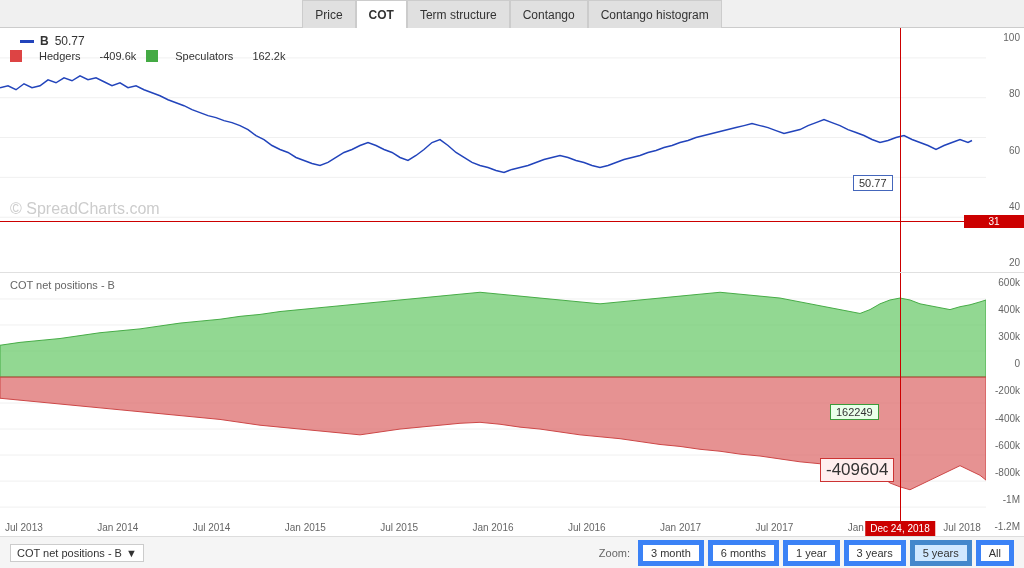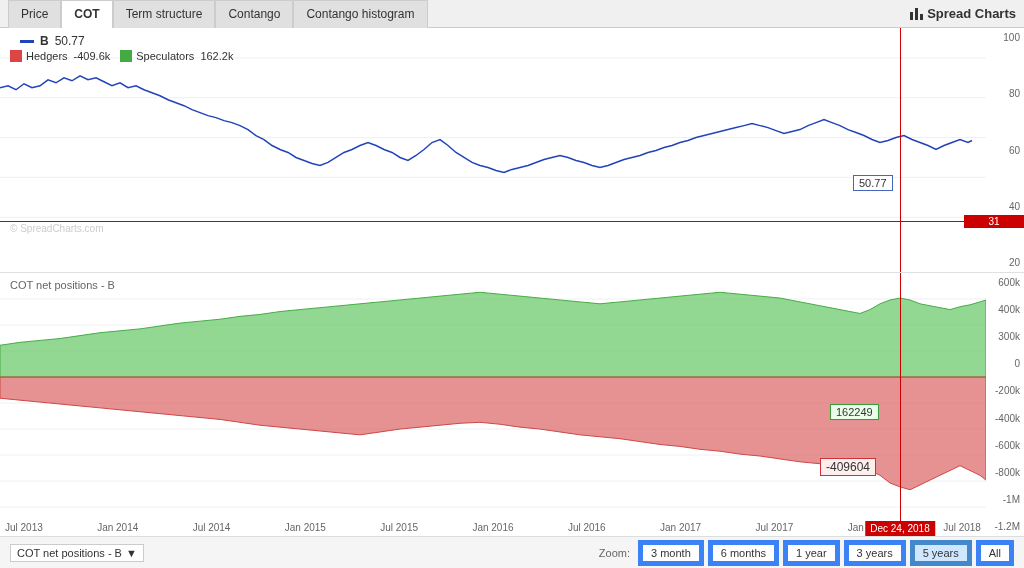--- a/index.html
+++ b/index.html
@@ -15,20 +15,21 @@
 
     
     .header {
       display: flex;
       align-items: center;
       background: #f0f0f0;
       border-bottom: 1px solid #ccc;
       height: 28px;
       padding: 0 8px;
       justify-content: space-between;
+      flex-direction: column;
     }
     .tabs {
       display: flex;
       gap: 0;
     }
     .tab {
       padding: 4px 12px;
       cursor: pointer;
       font-size: 12px;
       color: #333;
@@ -64,21 +65,21 @@
 
     
     .price-section {
       position: relative;
       height: 245px;
       border-bottom: 1px solid #e0e0e0;
       overflow: hidden;
     }
     .legend-item {
       display: flex;
-      gap: 4px;
+      gap: 17px;
     }
 
     .y-axis-right {
       position: absolute;
       right: 0;
       top: 0;
       width: 38px;
       height: 100%;
       display: flex;
       flex-direction: column;
@@ -165,23 +166,23 @@
       color: #333;
     }
     .zoom-btn.active {
       background: #d0e8ff;
       border-color: #4488cc;
     }
 
     
     .watermark {
       position: absolute;
-      bottom: 38px;
+      bottom: 54px;
       left: 10px;
-      font-size: 10px;
+      font-size: 16px;
       color: #ccc;
       z-index: 5;
     }
 
     
     .price-tooltip {
       position: absolute;
       border: 1px solid #4466bb;
       background: #fff;
       padding: 1px 5px;
@@ -197,21 +198,21 @@
       padding: 1px 5px;
       font-size: 11px;
       color: #333;
       z-index: 15;
     }
     .cot-tooltip-red {
       position: absolute;
       border: 1px solid #cc3333;
       background: #ffeeee;
       padding: 1px 5px;
-      font-size: 12px;
+      font-size: 17px;
       color: #333;
       z-index: 15;
     }
 
     
     .red-hline {
       position: absolute;
       left: 0;
       right: 38px;
       height: 1px;

